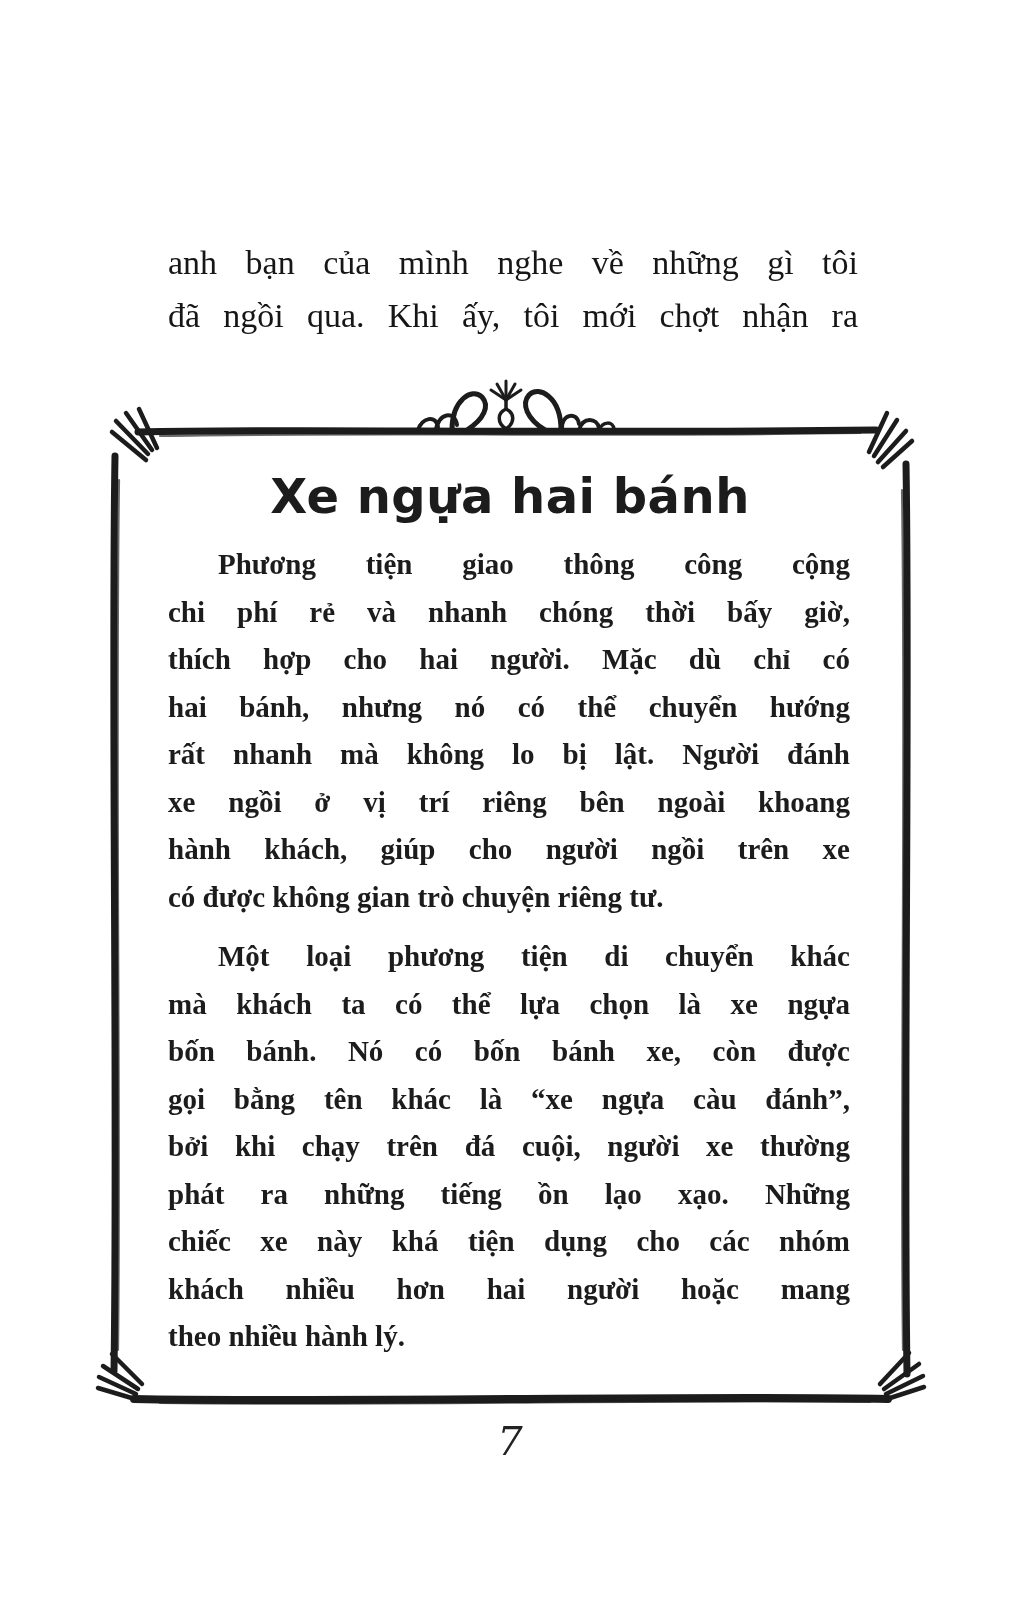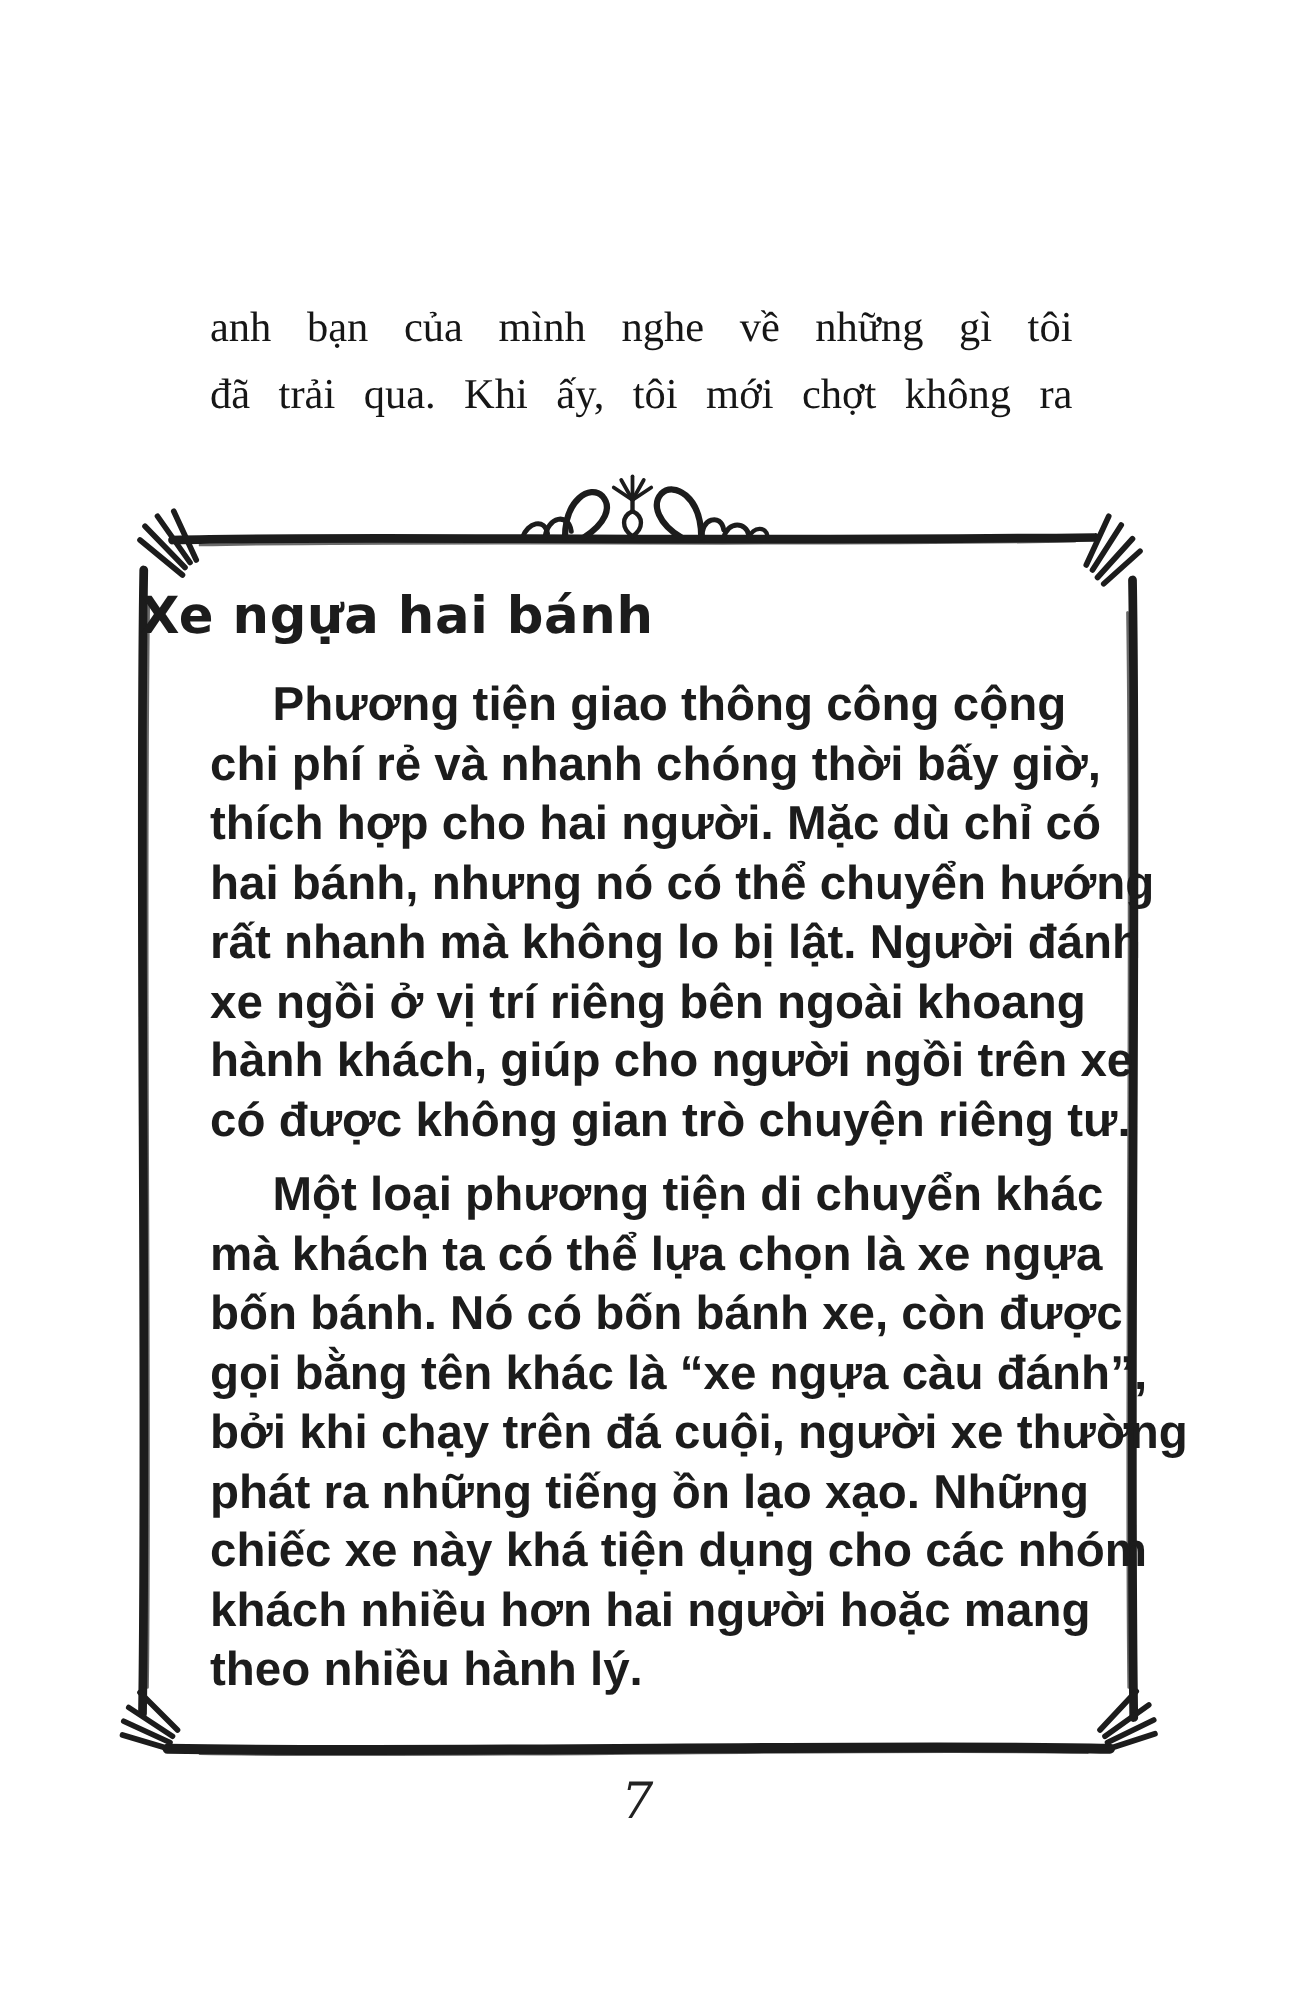--- a/index.html
+++ b/index.html
@@ -46,35 +46,36 @@
     height: 1607px;
     pointer-events: none;
   }
 
   
   .box-title {
     position: absolute;
     left: 112px;
     top: 468px;
     width: 796px;
+    text-align: center;
     font-family: "DejaVu Sans", sans-serif;
     font-weight: bold;
-    font-size: 41px;
+    font-size: 48px;
     letter-spacing: 0.5px;
     color: #1c1c1c;
   }
 
   .box-text {
     position: absolute;
     left: 168px;
     top: 541px;
     width: 682px;
-    font-family: Liberation Sans, sans-serif;
+    font-family: Liberation Serif, serif;
     font-weight: bold;
-    font-size: 38px;
+    font-size: 29px;
     line-height: 47.5px;
     color: #1c1c1c;
   }
   .box-text .para + .para { margin-top: 12px; }
 
   
   .page-number {
     position: absolute;
     left: 112px;
     top: 1418px;
@@ -84,21 +85,21 @@
     font-style: italic;
     font-size: 40px;
     color: #222222;
   }
 </style>
 </head>
 <body>
 
 <div class="intro">
   <div class="line">anh bạn của mình nghe về những gì tôi</div>
-  <div class="line">đã trải qua. Khi ấy, tôi mới chợt không ra</div>
+  <div class="line">đã ngồi qua. Khi ấy, tôi mới chợt nhận ra</div>
 </div>
 
 <svg class="frame-svg" viewBox="0 0 1032 1607" xmlns="http://www.w3.org/2000/svg">
   <g stroke="#1c1c1c" fill="none" stroke-linecap="round">
 
     <g stroke-width="7">
       <path d="M138 432 C 300 428, 520 434, 876 430"></path>
       <path d="M115 456 C 111 700, 118 1100, 114 1371"></path>
       <path d="M906 464 C 910 700, 903 1100, 907 1374"></path>
       <path d="M134 1399 C 350 1403, 700 1395, 888 1399" stroke-width="8"></path>

